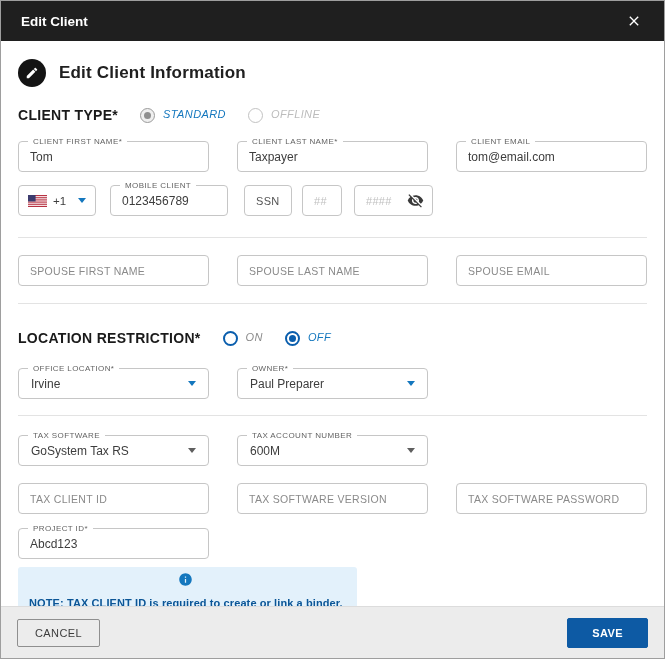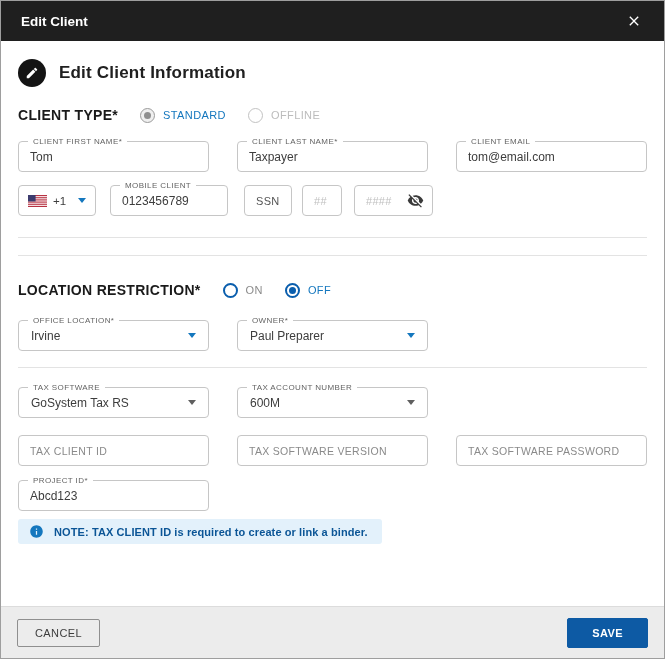--- a/index.html
+++ b/index.html
@@ -31,21 +31,21 @@
 
   .section-heading { display: flex; align-items: center; gap: 13px; margin-top: 18px; }
   .edit-circle {
     width: 28px; height: 28px; border-radius: 50%; background: #141414;
     display: flex; align-items: center; justify-content: center; flex: 0 0 28px;
   }
   .section-title { font-size: 17px; font-weight: bold; color: #202020; letter-spacing: .2px; }
 
   .radio-row { display: flex; align-items: center; margin-top: 20px; }
   .radio-row-label { font-size: 14px; font-weight: bold; color: #1a1a1a; letter-spacing: .3px; }
-  .radio-opt { display: flex; align-items: center; margin-left: 22px; cursor: pointer; }
+  .radio-opt { display: flex; align-items: flex-start; margin-left: 22px; cursor: pointer; font-style: italic; }
   .radio-circle {
     width: 15px; height: 15px; border-radius: 50%; background: #fff;
     display: flex; align-items: center; justify-content: center; flex: 0 0 15px;
   }
   .radio-circle .dot { width: 7px; height: 7px; border-radius: 50%; }
   .rc-dis-sel { border: 1px solid #9b9b9b; background: #efefef; }
   .rc-dis-sel .dot { background: #8f8f8f; }
   .rc-dis-unsel { border: 1px solid #c2c2c2; }
   .rc-blue { border: 2px solid #0a5ead; }
   .rc-blue .dot { background: #0a5ead; }
@@ -91,21 +91,21 @@
   .ssn2 { width: 40px; flex: 0 0 40px; margin-left: 10px; }
   .ssn3 { width: 79px; flex: 0 0 79px; margin-left: 12px; display: flex; align-items: center; }
   .ssn3 input { padding-right: 0; }
   .eye-wrap { padding-right: 8px; display: flex; align-items: center; cursor: pointer; }
 
   .divider { border: none; border-top: 1px solid #e3e3e3; height: 0; }
 
   .note-box {
     display: inline-flex; align-items: center; gap: 10px;
     background: #e3f1fb; border-radius: 3px;
-    padding: 5px 14px 5px 11px; margin-top: 8px;
+    padding: 5px 14px 5px 11px; margin-top: 8px; flex-direction: column;
   }
   .note-text { font-size: 11px; font-weight: bold; color: #0b5596; letter-spacing: .1px; }
 
   
   .footer {
     flex: 0 0 52px; background: #ececec; border-top: 1px solid #dcdcdc;
     display: flex; align-items: center; justify-content: space-between;
     padding: 0 16px;
   }
   .btn-cancel {
@@ -209,20 +209,31 @@
           <svg width="17" height="17" viewBox="0 0 24 24">
               <path fill="#3a3a3a" d="M12 7c2.76 0 5 2.24 5 5 0 .65-.13 1.26-.36 1.83l2.92 2.92c1.51-1.26 2.7-2.89 3.43-4.75-1.73-4.39-6-7.5-11-7.5-1.4 0-2.74.25-3.98.7l2.16 2.16C10.74 7.13 11.35 7 12 7zM2 4.27l2.28 2.28.46.46C3.08 8.3 1.78 10.02 1 12c1.73 4.39 6 7.5 11 7.5 1.55 0 3.03-.3 4.38-.84l.42.42L19.73 22 21 20.73 3.27 3 2 4.27zM7.53 9.8l1.55 1.55c-.05.21-.08.43-.08.65 0 1.66 1.34 3 3 3 .22 0 .44-.03.65-.08l1.55 1.55c-.67.33-1.41.53-2.2.53-2.76 0-5-2.24-5-5 0-.79.2-1.53.53-2.2zm4.31-.78 3.15 3.15.02-.16c0-1.66-1.34-3-3-3l-.17.01z"></path>
             </svg>
         </span>
       </div>
     </div>
 
     <hr class="divider" style="margin-top:21px">
 
     
+    <div class="grid3" style="margin-top:17px">
+      <div class="nfield">
+        <input type="text" placeholder="SPOUSE FIRST NAME" style="">
+      </div>
+      <div class="nfield">
+        <input type="text" placeholder="SPOUSE LAST NAME" style="">
+      </div>
+      <div class="nfield">
+        <input type="text" placeholder="SPOUSE EMAIL" style="">
+      </div>
+    </div>
 
     <hr class="divider" style="margin-top:17px">
 
     
     <div class="radio-row" style="margin-top:26px">
       <span class="radio-row-label">LOCATION RESTRICTION*</span>
       <span class="radio-opt">
         <span class="radio-circle rc-blue"></span>
         <span class="radio-label lbl-gray">ON</span>
       </span>

